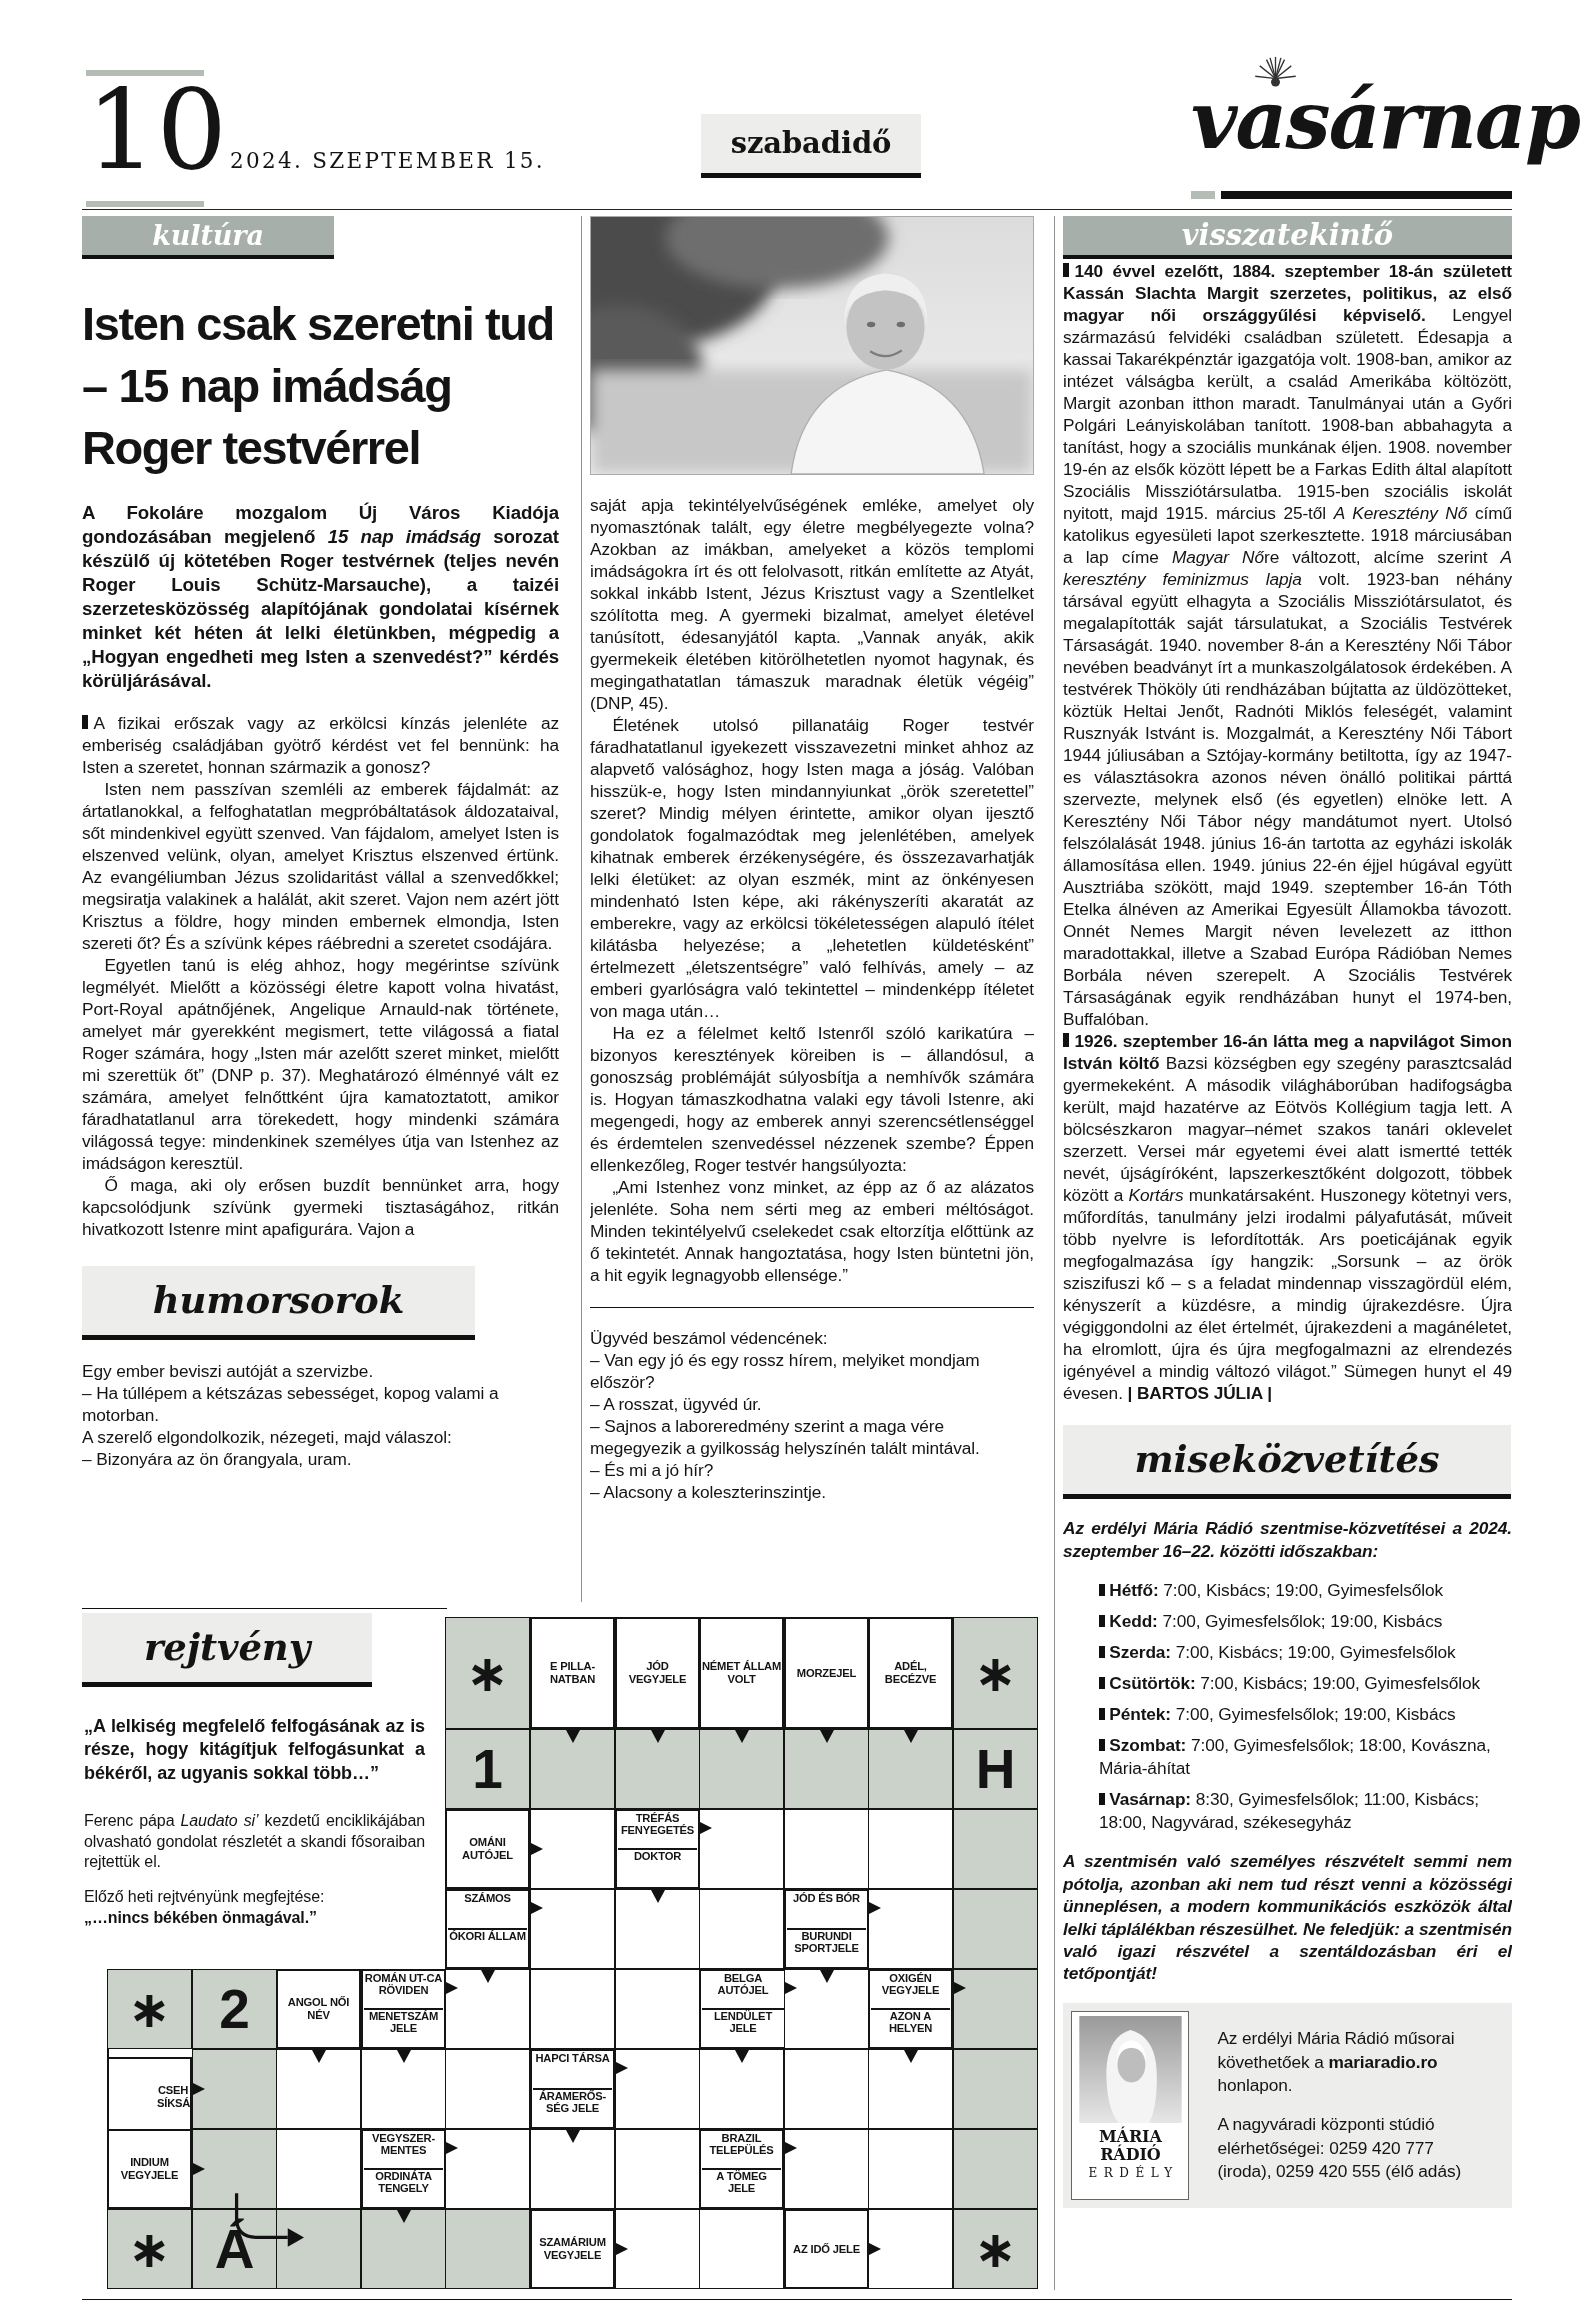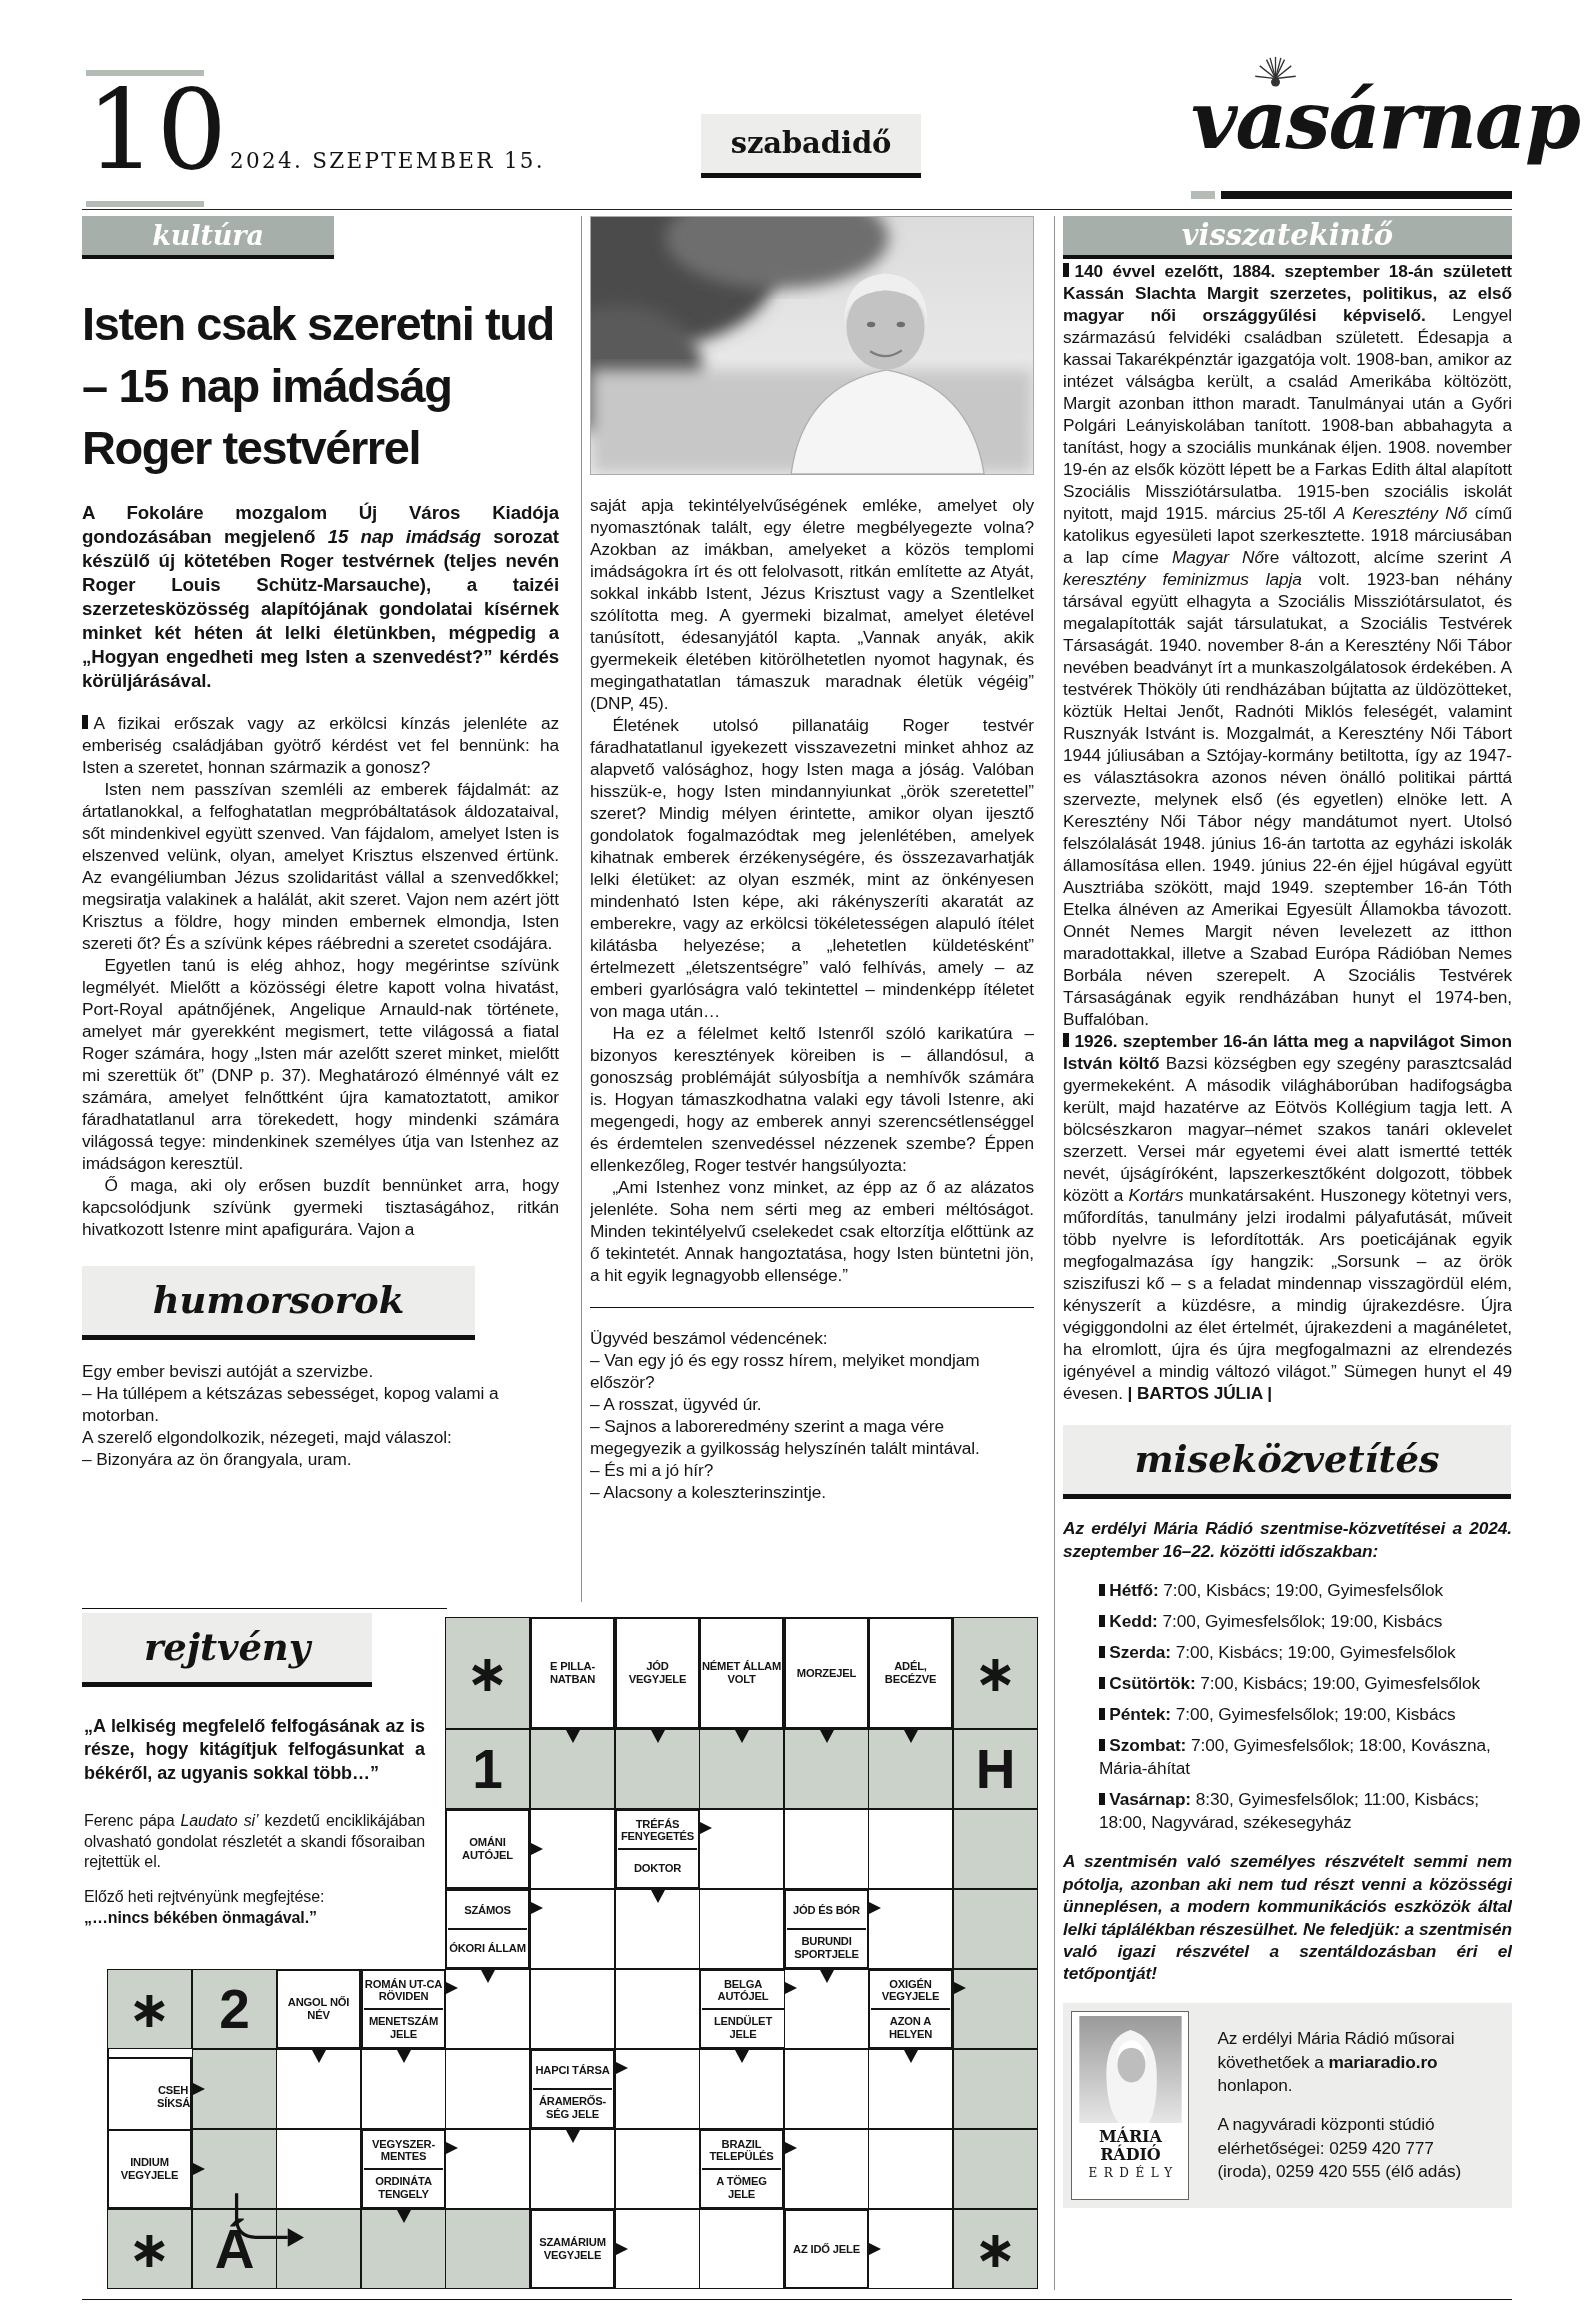--- a/index.html
+++ b/index.html
@@ -66,21 +66,21 @@
   
   .grid{left:107px;top:1617px;width:931px;height:672px;}
   .gbg{position:absolute;border:2.3px solid #111;box-sizing:border-box;}
   .cell{position:absolute;box-sizing:border-box;border:1.4px solid #141414;background:#fff;
         display:flex;align-items:center;justify-content:center;}
   .cell.shade{background:#cbd2c9;}
   .cell.cluec{border-width:2.3px;padding:0.9px;}
   .clt{font:700 11.2px/12.6px "Liberation Sans",sans-serif;text-align:center;letter-spacing:-0.2px;
        width:100%;}
   .cl2{display:flex;flex-direction:column;width:100%;height:100%;}
-  .cl2 .half{flex:1;display:flex;align-items:center;justify-content:center;}
+  .cl2 .half{flex:1;display:flex;justify-content:center;}
   .cl2 .div{height:1.4px;background:#141414;}
   .big{font:700 55px/1 "Liberation Sans",sans-serif;}
   .star{font:700 51px/1 "DejaVu Sans",sans-serif;}
   .ard{position:absolute;top:-0.5px;left:50%;transform:translateX(-50%);width:0;height:0;
        border-left:7px solid transparent;border-right:7px solid transparent;border-top:13px solid #111;}
   .arr{position:absolute;left:-0.5px;width:0;height:0;
        border-top:6.5px solid transparent;border-bottom:6.5px solid transparent;border-left:12px solid #111;}
   .arr.mid{top:50%;transform:translateY(-50%);} .arr.rt{top:16%;}
   .curve{position:absolute;right:-35px;top:-17px;width:93px;height:61px;z-index:3;}
   .frule{left:82px;top:2299px;width:1430px;height:1.4px;background:#111;}

